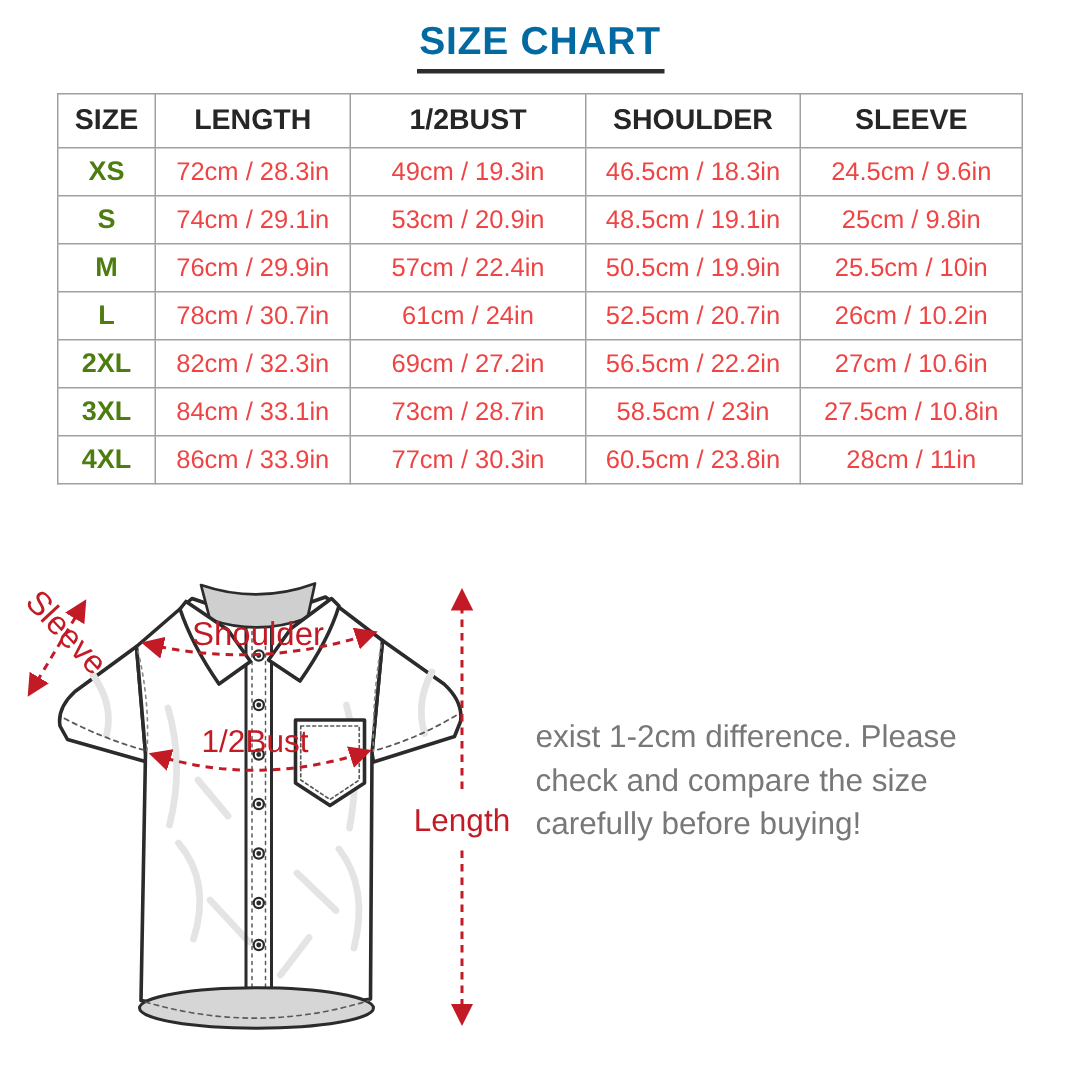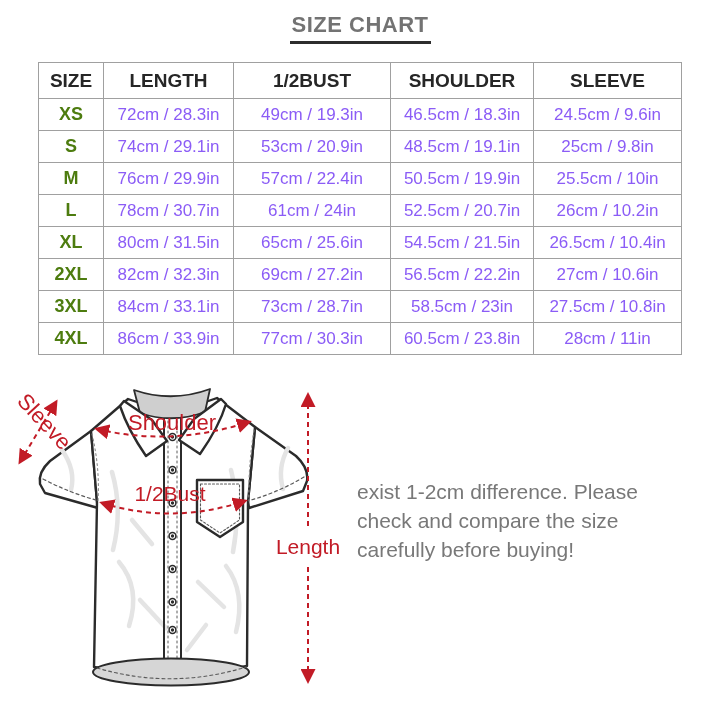--- a/index.html
+++ b/index.html
@@ -7,39 +7,39 @@
     width:720px;height:720px;background:#ffffff;
     font-family:"Liberation Sans","DejaVu Sans",sans-serif;
     position:relative;overflow:hidden;
   }
   .stage{position:absolute;inset:0;}
 
   
   .title-wrap{position:absolute;top:12px;left:0;width:720px;text-align:center;}
   .page-title{
     display:inline-block;margin:0;
-    font-size:22px;font-weight:bold;letter-spacing:0.5px;color:#737373;
+    font-size:26px;font-weight:bold;letter-spacing:0.5px;color:#0369a1;
     border-bottom:3px solid #2d2d2d;padding:0 2px 3px 2px;
   }
 
   
   .size-table{
     position:absolute;left:38px;top:62px;width:643px;
     border-collapse:collapse;table-layout:fixed;
     background:#fff;
   }
   .size-table th,.size-table td{
     border:1px solid #a0a0a0;text-align:center;vertical-align:middle;
     padding:0;overflow:hidden;white-space:nowrap;margin-top:35px;
   }
   .size-table thead tr{height:36px;}
   .size-table tbody tr{height:32px;}
   .size-table th{font-size:19px;font-weight:bold;color:#262626;}
   .size-table td.size-cell{font-size:18px;font-weight:bold;color:#4d7c0f;}
-  .size-table td.val-cell{font-size:17px;font-weight:normal;color:#8b5cf6;}
+  .size-table td.val-cell{font-size:17px;font-weight:normal;color:#ef4444;}
 
   
   .shirt-diagram{position:absolute;left:0px;top:375px;width:360px;height:345px;}
   .red-label{fill:#c21b26;font-family:"Liberation Sans","DejaVu Sans",sans-serif;}
 
   
   .note-block{
     position:absolute;left:357px;top:477px;width:340px;
     font-size:21px;line-height:29px;color:#787878;
   }
@@ -92,27 +92,20 @@
         <td class="val-cell">57cm / 22.4in</td>
         <td class="val-cell">50.5cm / 19.9in</td>
         <td class="val-cell">25.5cm / 10in</td>
       </tr>
       <tr>
         <td class="size-cell">L</td>
         <td class="val-cell">78cm / 30.7in</td>
         <td class="val-cell">61cm / 24in</td>
         <td class="val-cell">52.5cm / 20.7in</td>
         <td class="val-cell">26cm / 10.2in</td>
-      </tr>
-      <tr>
-        <td class="size-cell">XL</td>
-        <td class="val-cell">80cm / 31.5in</td>
-        <td class="val-cell">65cm / 25.6in</td>
-        <td class="val-cell">54.5cm / 21.5in</td>
-        <td class="val-cell">26.5cm / 10.4in</td>
       </tr>
       <tr>
         <td class="size-cell">2XL</td>
         <td class="val-cell">82cm / 32.3in</td>
         <td class="val-cell">69cm / 27.2in</td>
         <td class="val-cell">56.5cm / 22.2in</td>
         <td class="val-cell">27cm / 10.6in</td>
       </tr>
       <tr>
         <td class="size-cell">3XL</td>

